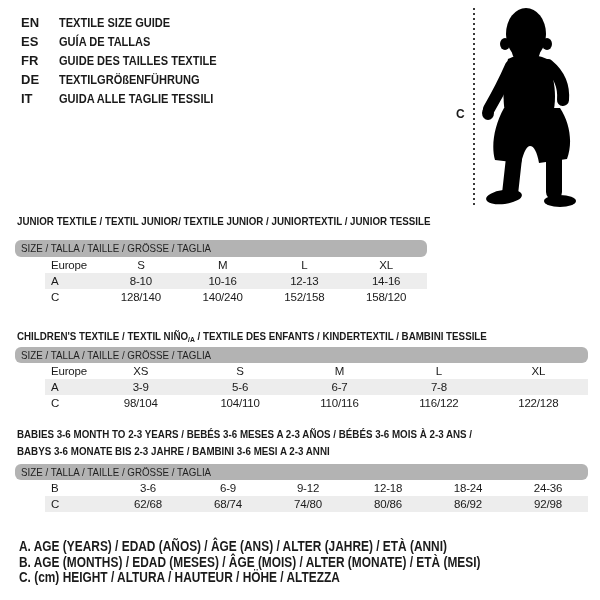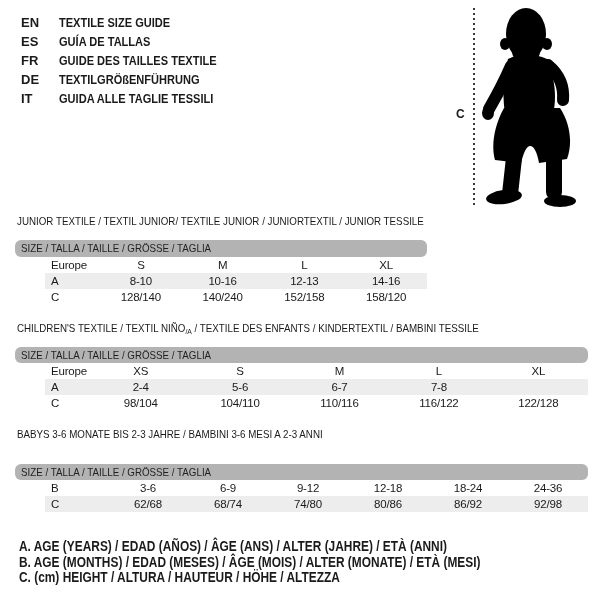--- a/index.html
+++ b/index.html
@@ -16,21 +16,21 @@
   .lang-row{height:19px;line-height:19px;display:flex;align-items:center;}
   .lang-code{width:38px;}
 
   
   .measure-line{left:473px;top:8px;width:2px;height:199px;
     background:repeating-linear-gradient(to bottom,#3a3a3a 0 2px,transparent 2px 5px);}
   .c-label{left:456px;top:107px;font-weight:bold;font-size:12px;}
   .baby{left:478px;top:4px;}
 
   
-  .sec-title{font-weight:normal;font-size:11.5px;line-height:17px;letter-spacing:0;}
+  .sec-title{font-weight:bold;font-size:11.5px;line-height:17px;letter-spacing:0;}
   .sub{font-size:8px;vertical-align:-2px;}
   .notes{left:19px;top:539px;font-weight:bold;font-size:14px;}
   .note-line{height:15.5px;line-height:15.5px;}
 
   
   .size-table{left:15px;}
   .hdr-bar{background:var(--bar,#b3b3b3);color:#1f1f1f;font-size:11.5px;
     padding-left:6px;overflow:hidden;border-radius:6px;}
   .t1 .hdr-bar{height:17px;line-height:17px;}
   .t2 .hdr-bar,.t3 .hdr-bar{height:16px;line-height:16px;}
@@ -113,53 +113,54 @@
     </div>
     <div class="trow">
       <div class="rlabel">C</div>
       <div class="cell">128/140</div>
       <div class="cell">140/240</div>
       <div class="cell">152/158</div>
       <div class="cell">158/120</div>
     </div>
   </div>
 
-  <div class="abs sec-title" style="left:17px;top:320px;">
+  <div class="abs sec-title" style="left:17px;top:328px;">
     <span class="cond"><span>CHILDREN'S TEXTILE / TEXTIL NIÑO</span><span class="sub">/A</span><span> / TEXTILE DES ENFANTS / KINDERTEXTIL / BAMBINI TESSILE</span></span>
   </div>
   <div class="abs size-table t2" style="top:347px;width:573px;">
     <div class="hdr-bar">
       <span class="cond">SIZE / TALLA / TAILLE / GRÖSSE / TAGLIA</span>
     </div>
     <div class="trow">
       <div class="rlabel">Europe</div>
       <div class="cell">XS</div>
       <div class="cell">S</div>
       <div class="cell">M</div>
       <div class="cell">L</div>
       <div class="cell">XL</div>
     </div>
     <div class="trow alt">
       <div class="rlabel">A</div>
-      <div class="cell">2-4</div>
+      <div class="cell">3-9</div>
       <div class="cell">5-6</div>
       <div class="cell">6-7</div>
       <div class="cell">7-8</div>
     </div>
     <div class="trow">
       <div class="rlabel">C</div>
       <div class="cell">98/104</div>
       <div class="cell">104/110</div>
       <div class="cell">110/116</div>
       <div class="cell">116/122</div>
       <div class="cell">122/128</div>
     </div>
   </div>
 
   <div class="abs sec-title" style="left:17px;top:426px;">
+    <div><span class="cond">BABIES 3-6 MONTH TO 2-3 YEARS / BEBÉS 3-6 MESES A 2-3 AÑOS / BÉBÉS 3-6 MOIS À 2-3 ANS /</span></div>
     <div><span class="cond">BABYS 3-6 MONATE BIS 2-3 JAHRE / BAMBINI 3-6 MESI A 2-3 ANNI</span></div>
   </div>
   <div class="abs size-table t3" style="top:464px;width:573px;">
     <div class="hdr-bar">
       <span class="cond">SIZE / TALLA / TAILLE / GRÖSSE / TAGLIA</span>
     </div>
     <div class="trow">
       <div class="rlabel">B</div>
       <div class="cell">3-6</div>
       <div class="cell">6-9</div>

